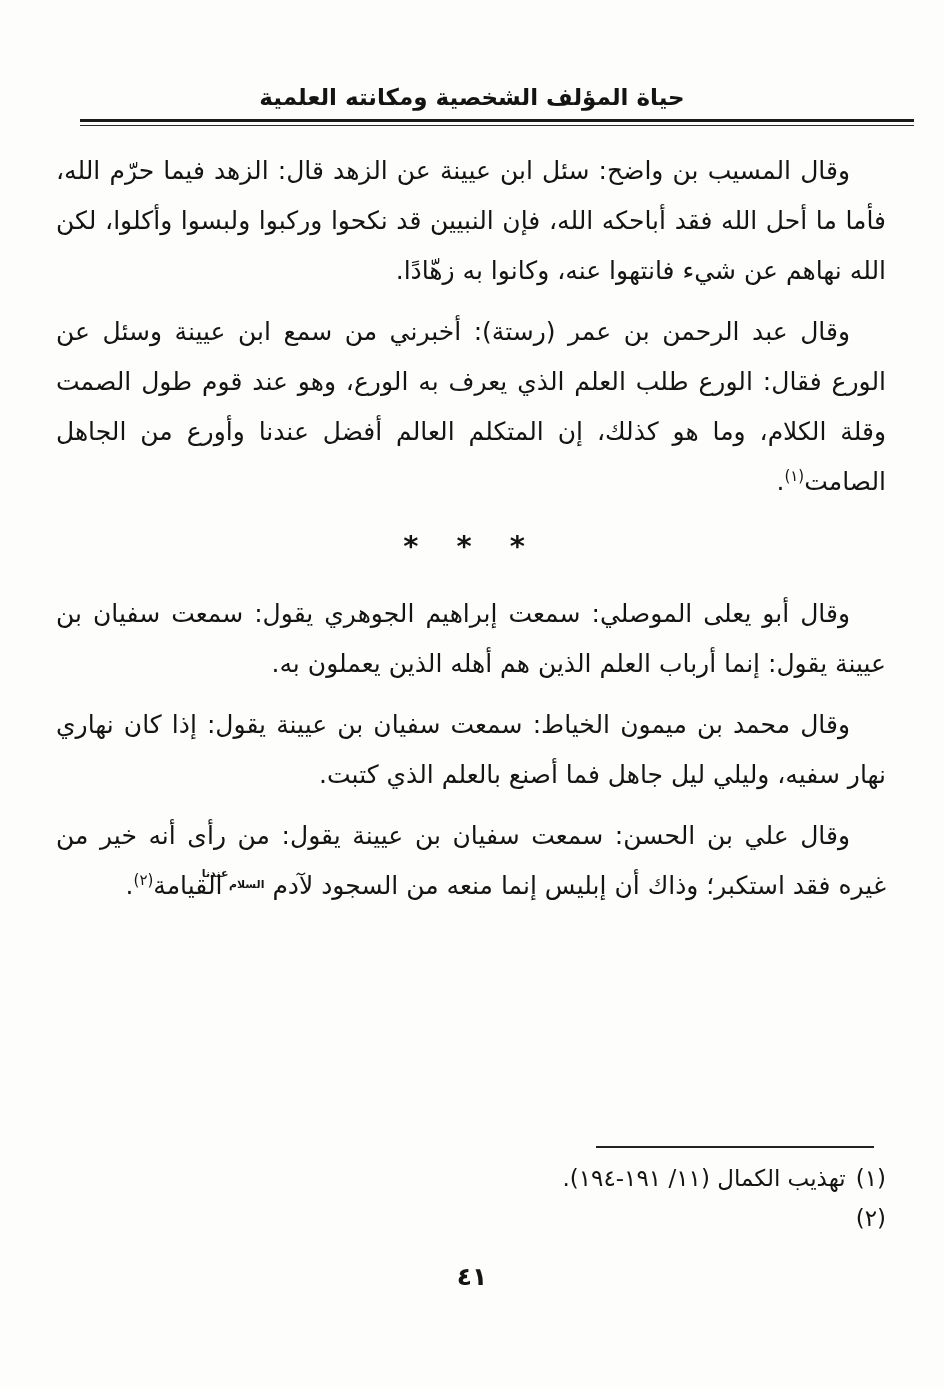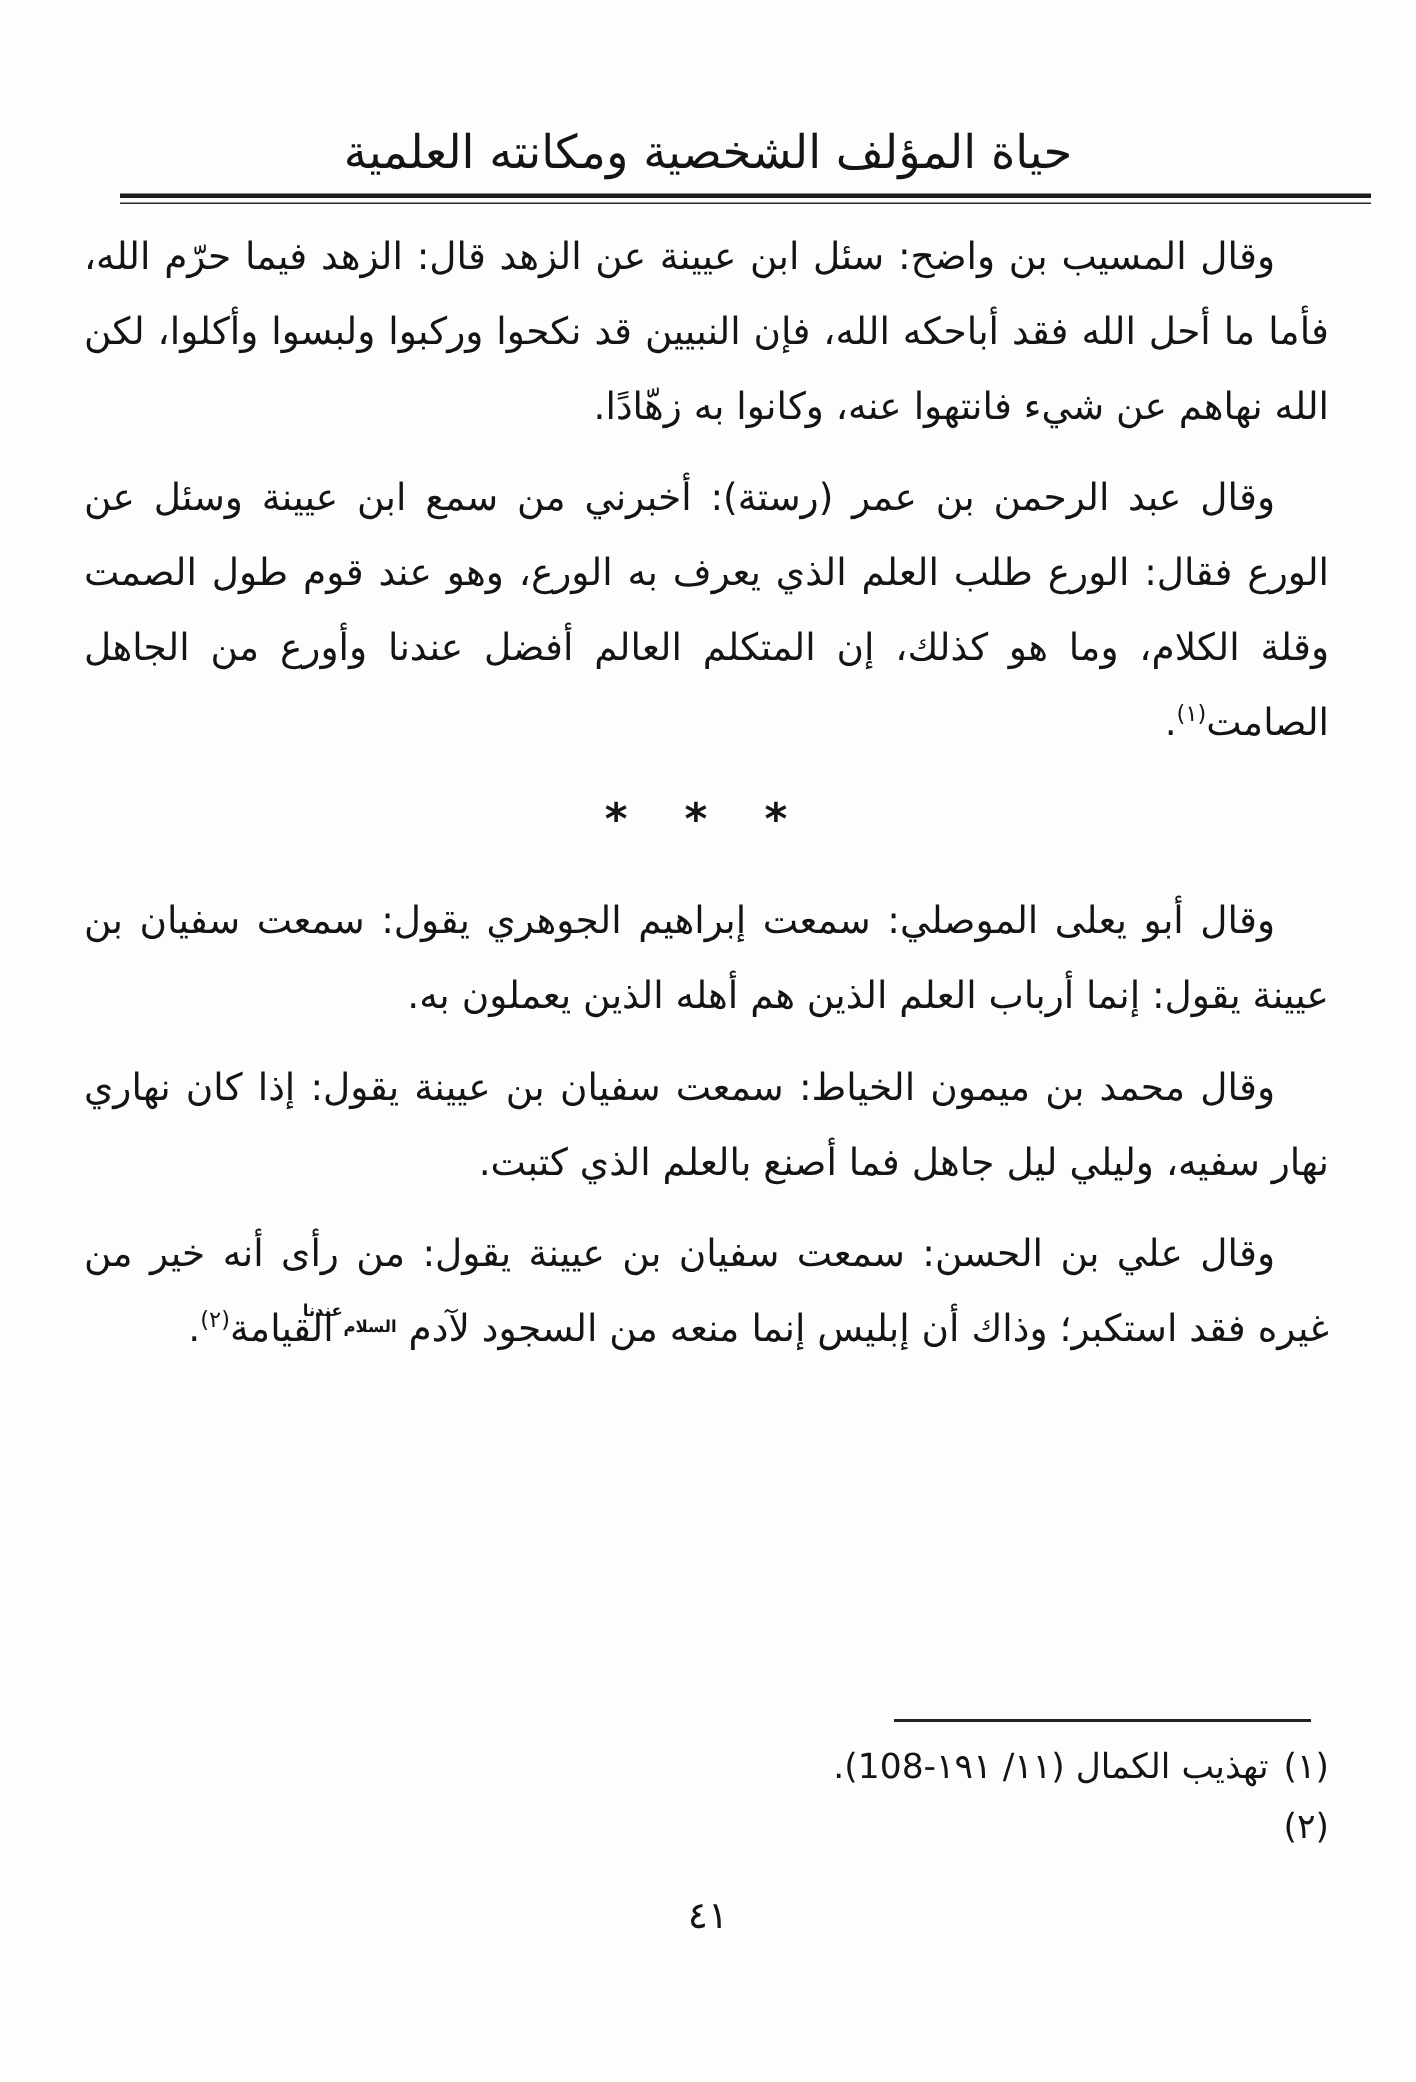--- a/index.html
+++ b/index.html
@@ -17,22 +17,22 @@
   }
   
   .page-header {
     position: absolute;
     top: 84px;
     right: 0;
     left: 0;
     text-align: center;
   }
   .page-title {
-    font-size: 31px;
-    font-weight: normal;
+    font-size: 23px;
+    font-weight: bold;
     letter-spacing: 0.5px;
   }
   .header-rule {
     margin: 9px 30px 0 80px;
     height: 7px;
     border-top: 3px solid #1b1b1b;
     border-bottom: 1px solid #2a2a2a;
   }
   
   .body-text {
@@ -94,21 +94,21 @@
   }
   .footnote-marker { flex: 0 0 auto; }
   
   .page-number {
     position: absolute;
     top: 1262px;
     right: 0;
     left: 0;
     text-align: center;
     font-size: 25px;
-    font-weight: normal;
+    font-weight: bold;
   }
 </style>
 </head>
 <body>
 
 <div class="page">
 
   <header class="page-header">
     <div class="page-title">حياة المؤلف الشخصية ومكانته العلمية</div>
     <div class="header-rule"></div>
@@ -140,21 +140,21 @@
       <span class="honorific">عندنا السلام</span>
       <span>القيامة</span><span class="fn-ref">(٢)</span><span>.</span>
     </p>
 
   </main>
 
   <footer class="footnotes-section">
     <div class="footnote-rule"></div>
     <div class="footnote">
       <span class="footnote-marker">(١)</span>
-      <span class="footnote-text">تهذيب الكمال (١١/ ١٩١-108).</span>
+      <span class="footnote-text">تهذيب الكمال (١١/ ١٩١-١٩٤).</span>
     </div>
     <div class="footnote">
       <span class="footnote-marker">(٢)</span>
     </div>
   </footer>
 
   <div class="page-number">٤١</div>
 
 </div>
 

